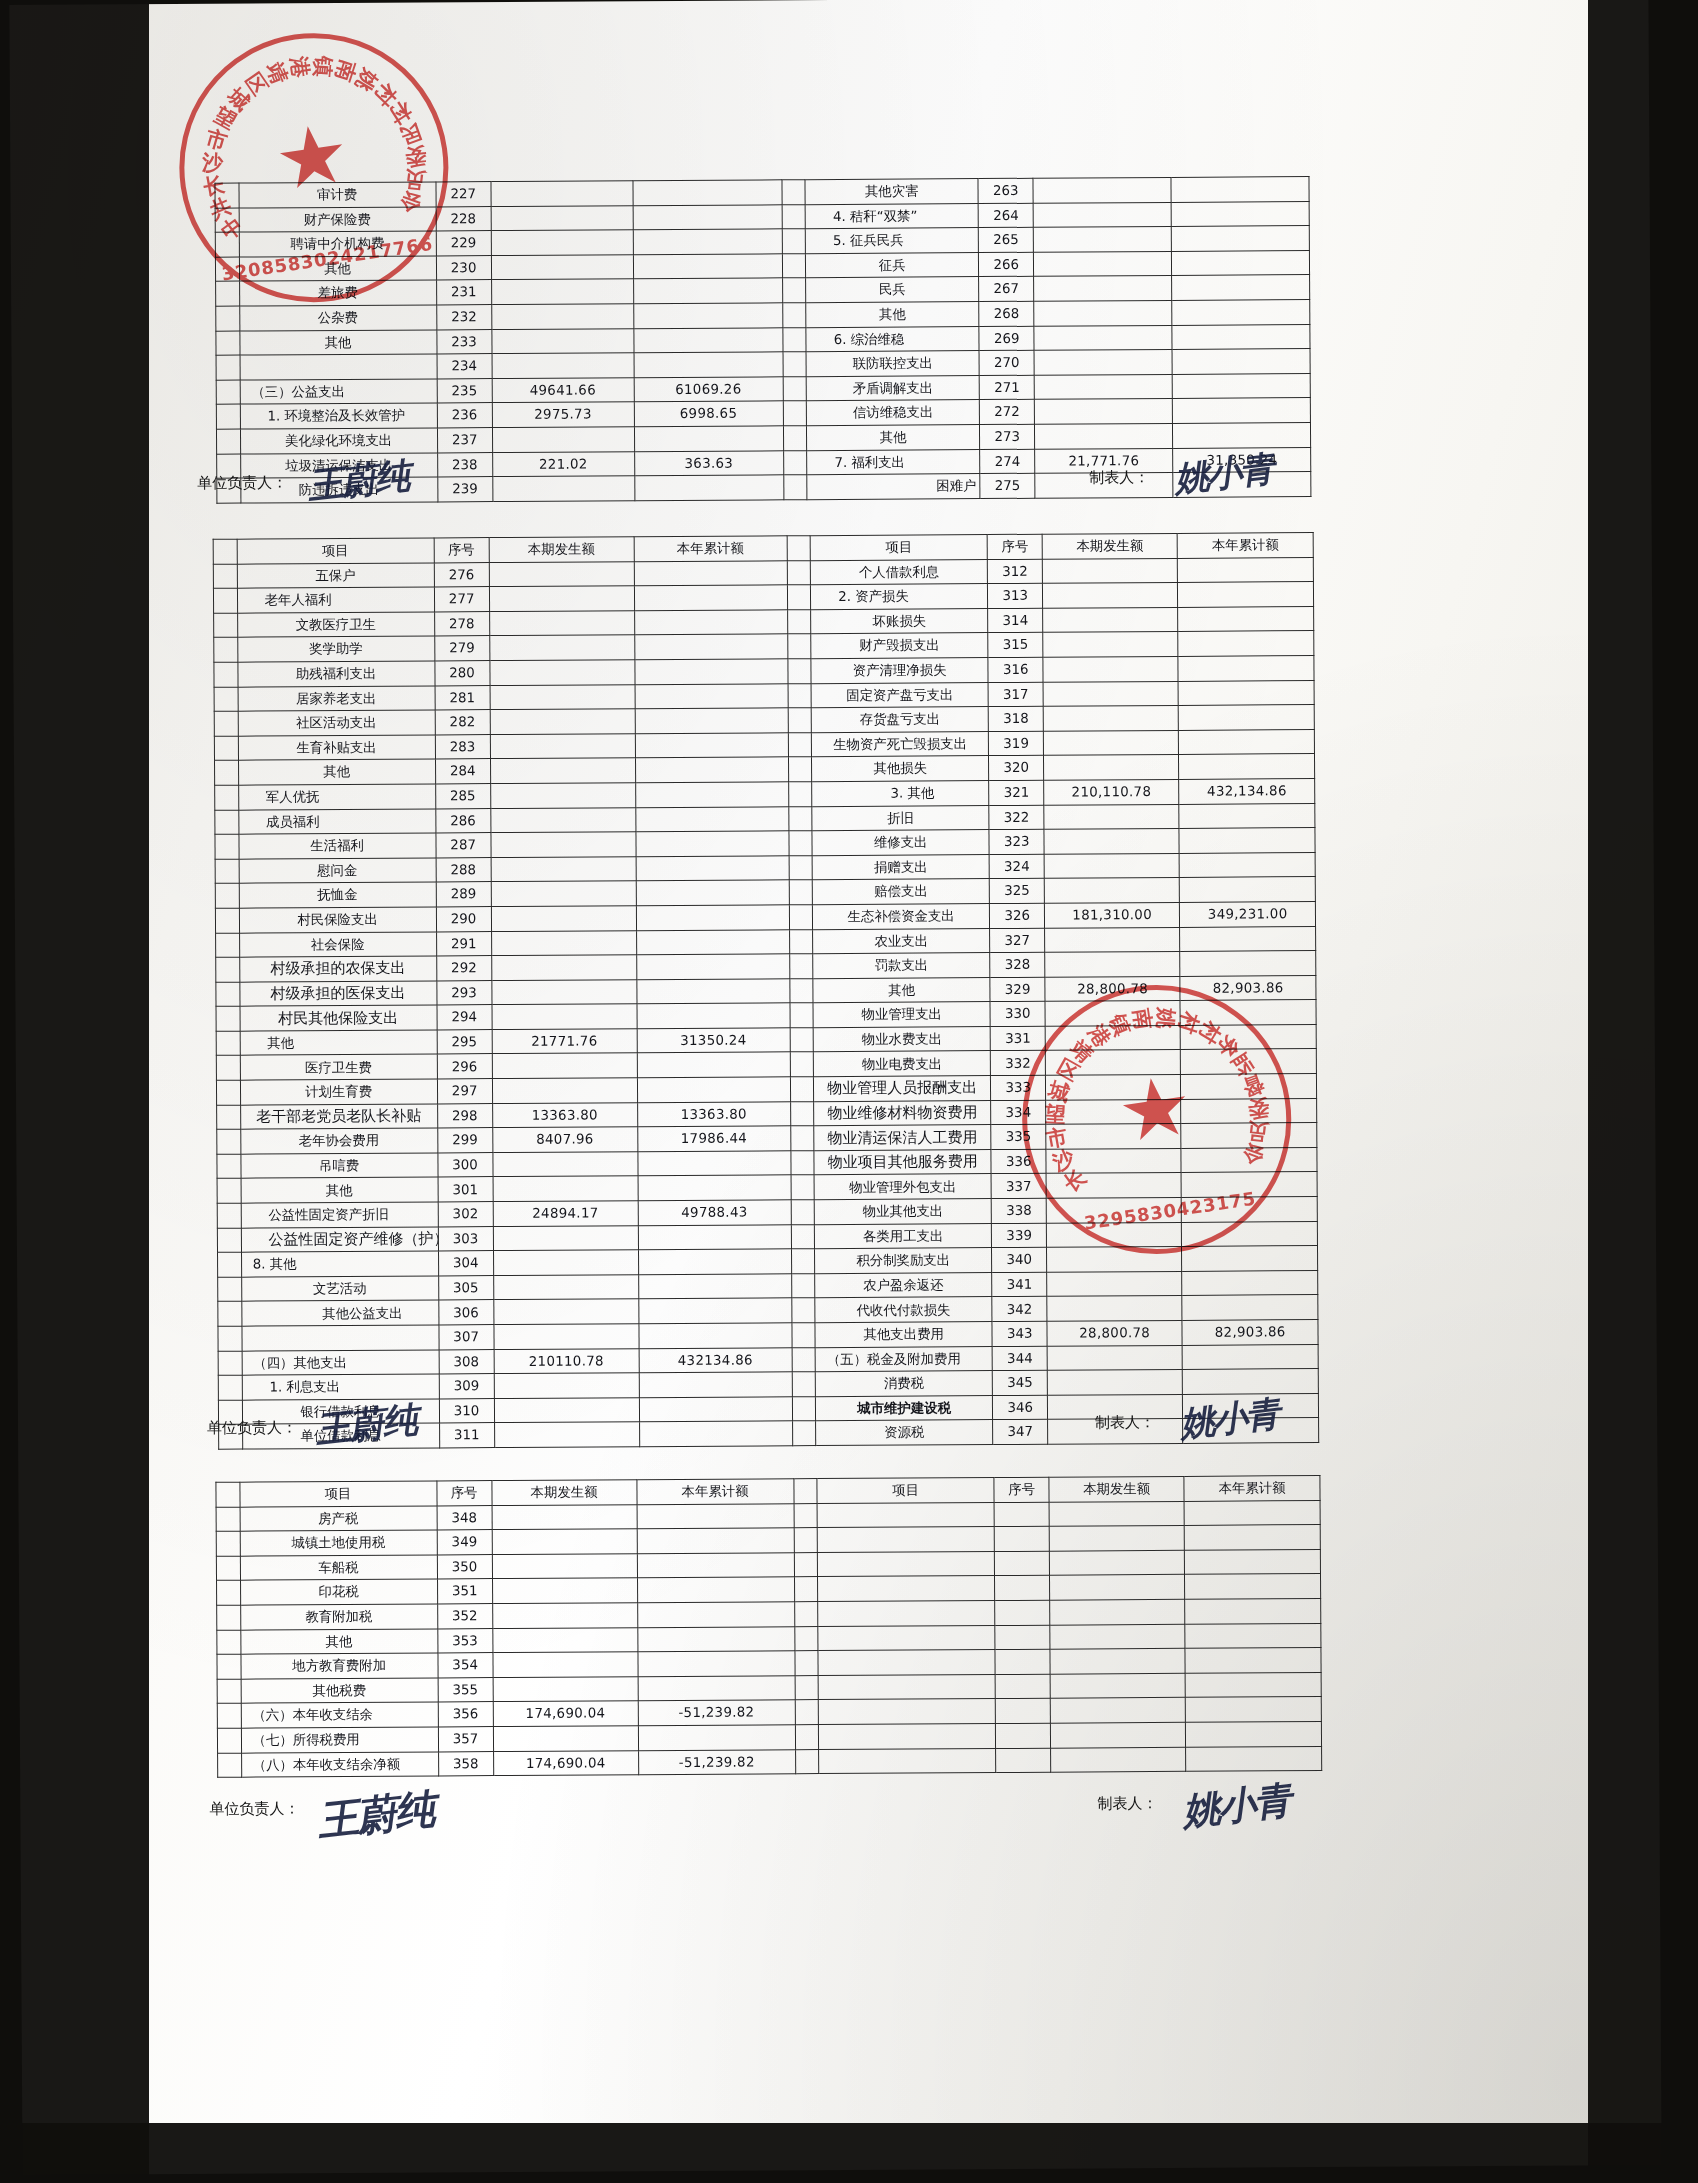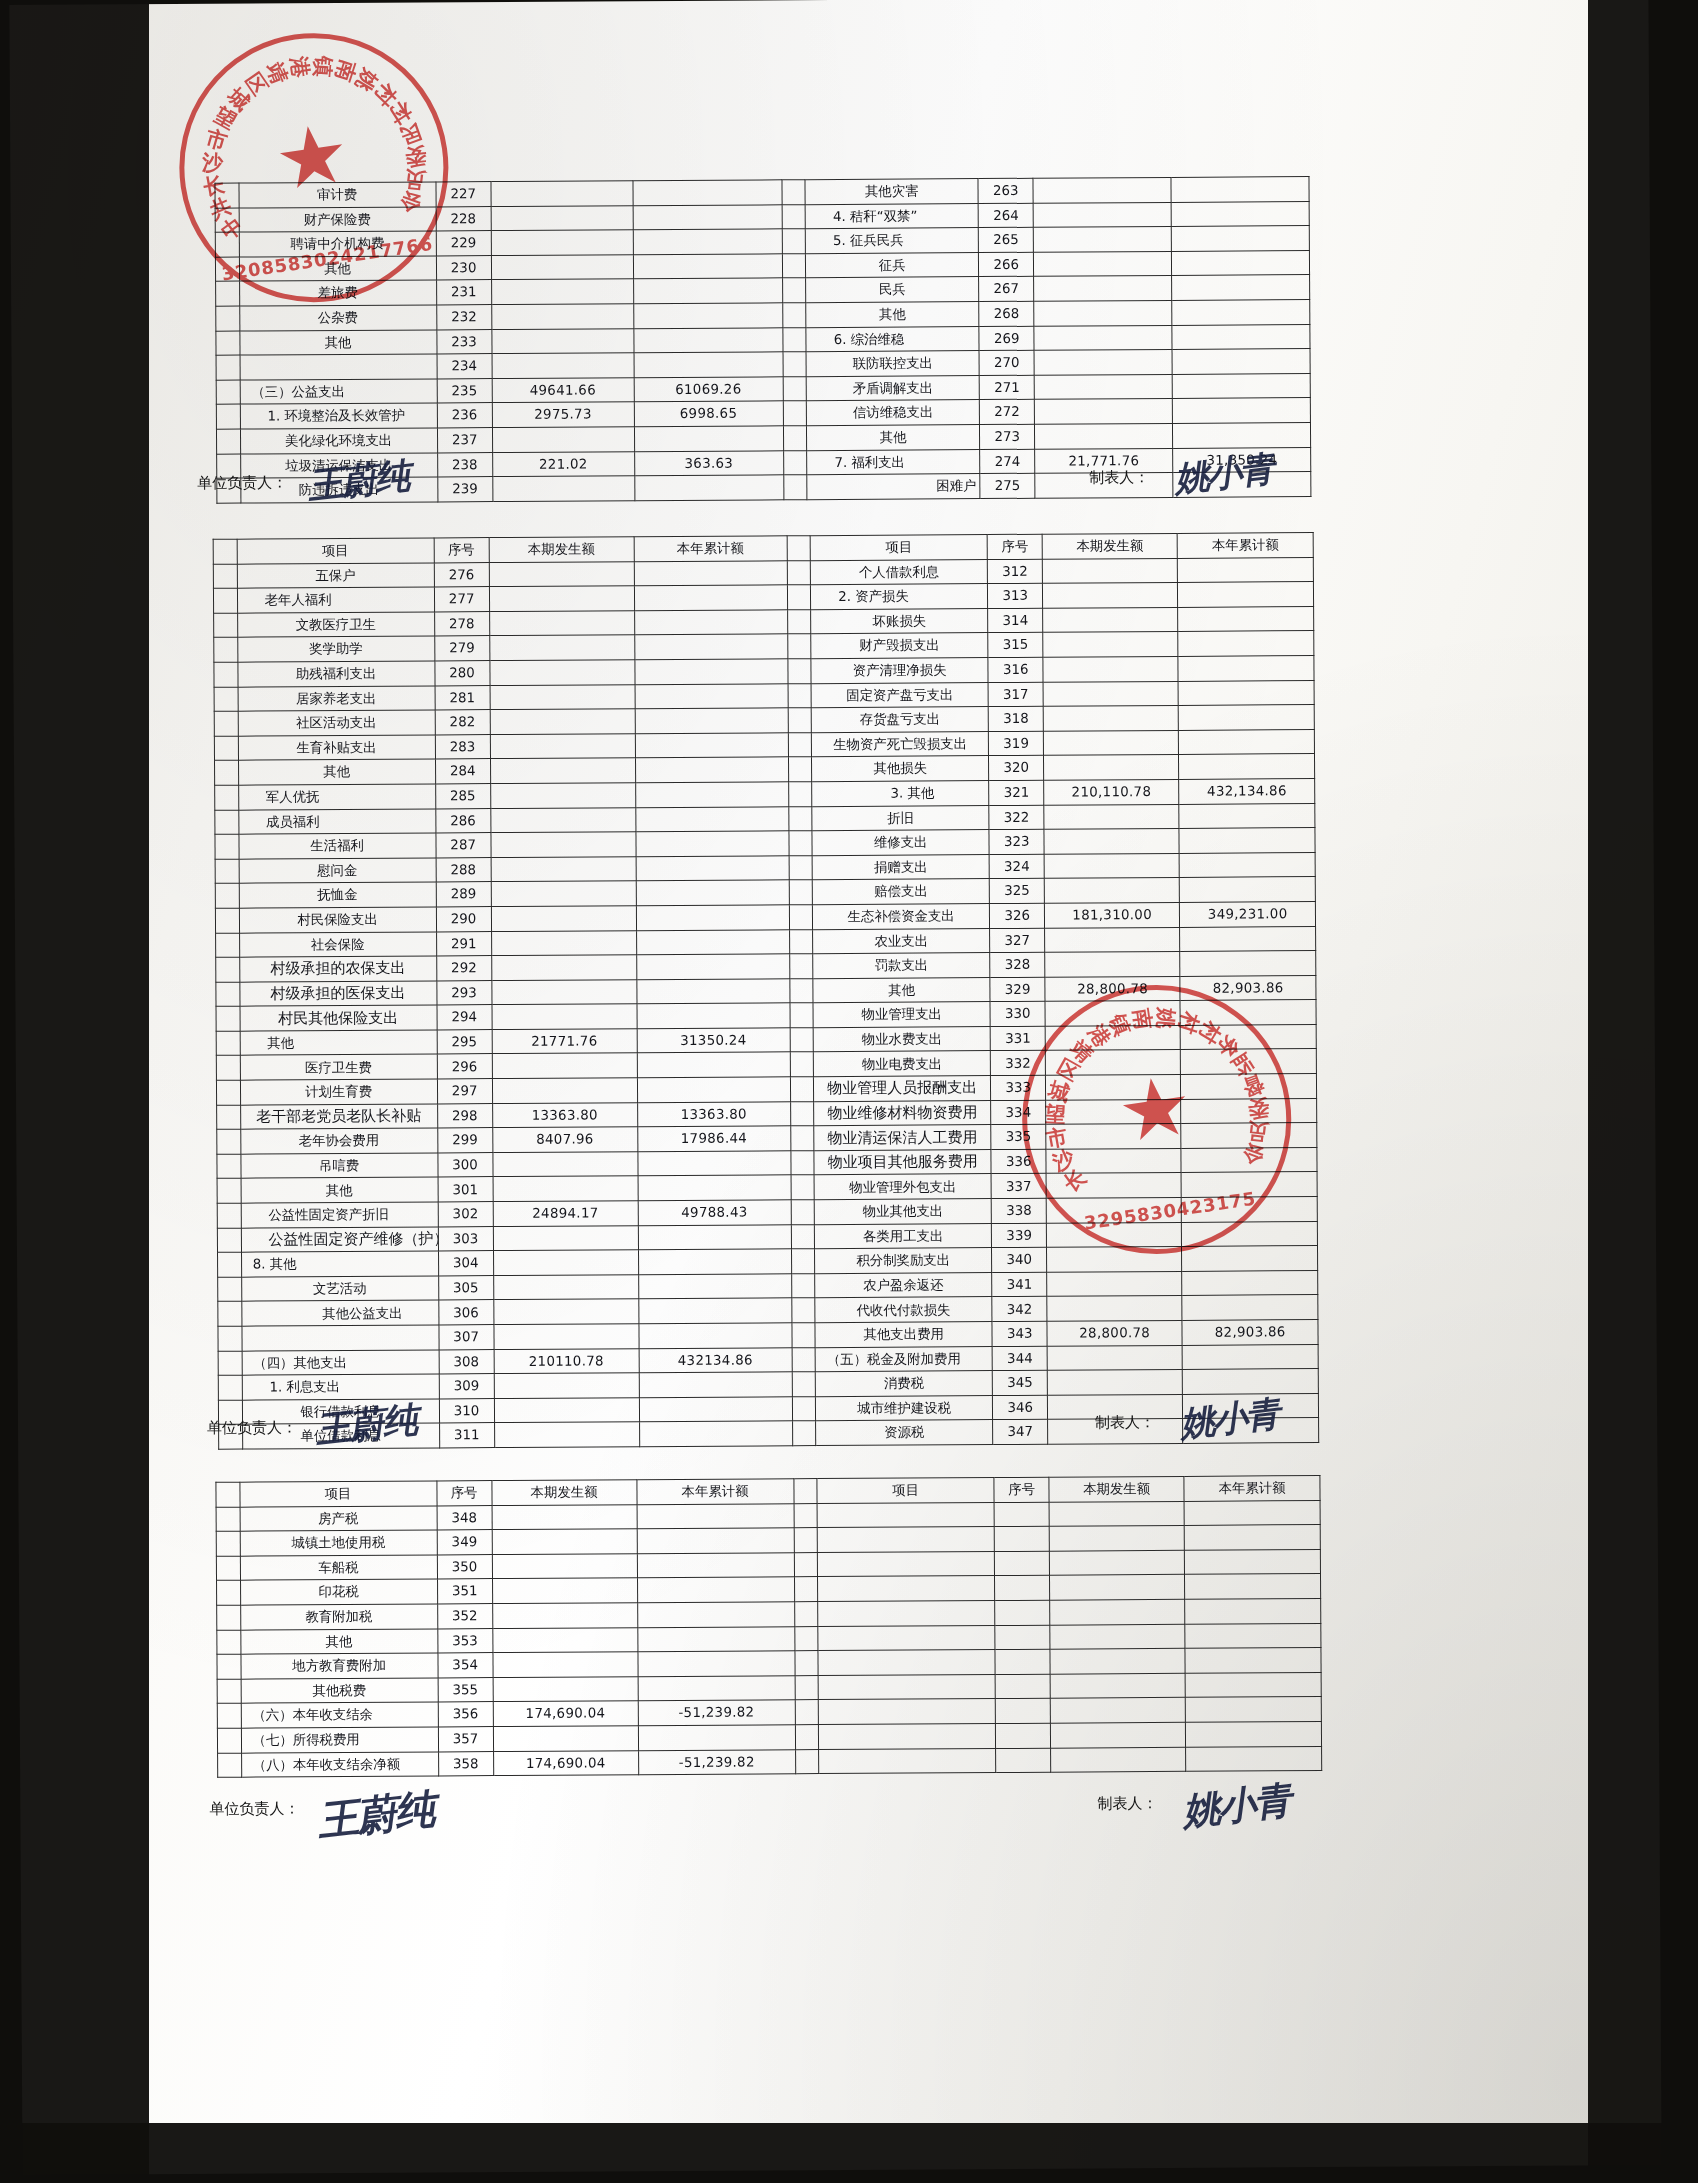--- a/index.html
+++ b/index.html
@@ -727,21 +727,21 @@
             <td class="num"></td>
             <td class="num"></td>
           </tr>
           <tr>
             <td class="lbl"></td>
             <td class="lbl" style="text-align:center;">银行借款利息</td>
             <td class="seq">310</td>
             <td class="num"></td>
             <td class="num"></td>
             <td class="lbl"></td>
-            <td class="lbl" style="">城市维护建设税</td>
+            <td class="lbl" style="font-weight:bold;">城市维护建设税</td>
             <td class="seq">346</td>
             <td class="num"></td>
             <td class="num"></td>
           </tr>
           <tr>
             <td class="lbl"></td>
             <td class="lbl" style="text-align:center;">单位借款利息</td>
             <td class="seq">311</td>
             <td class="num"></td>
             <td class="num"></td>

